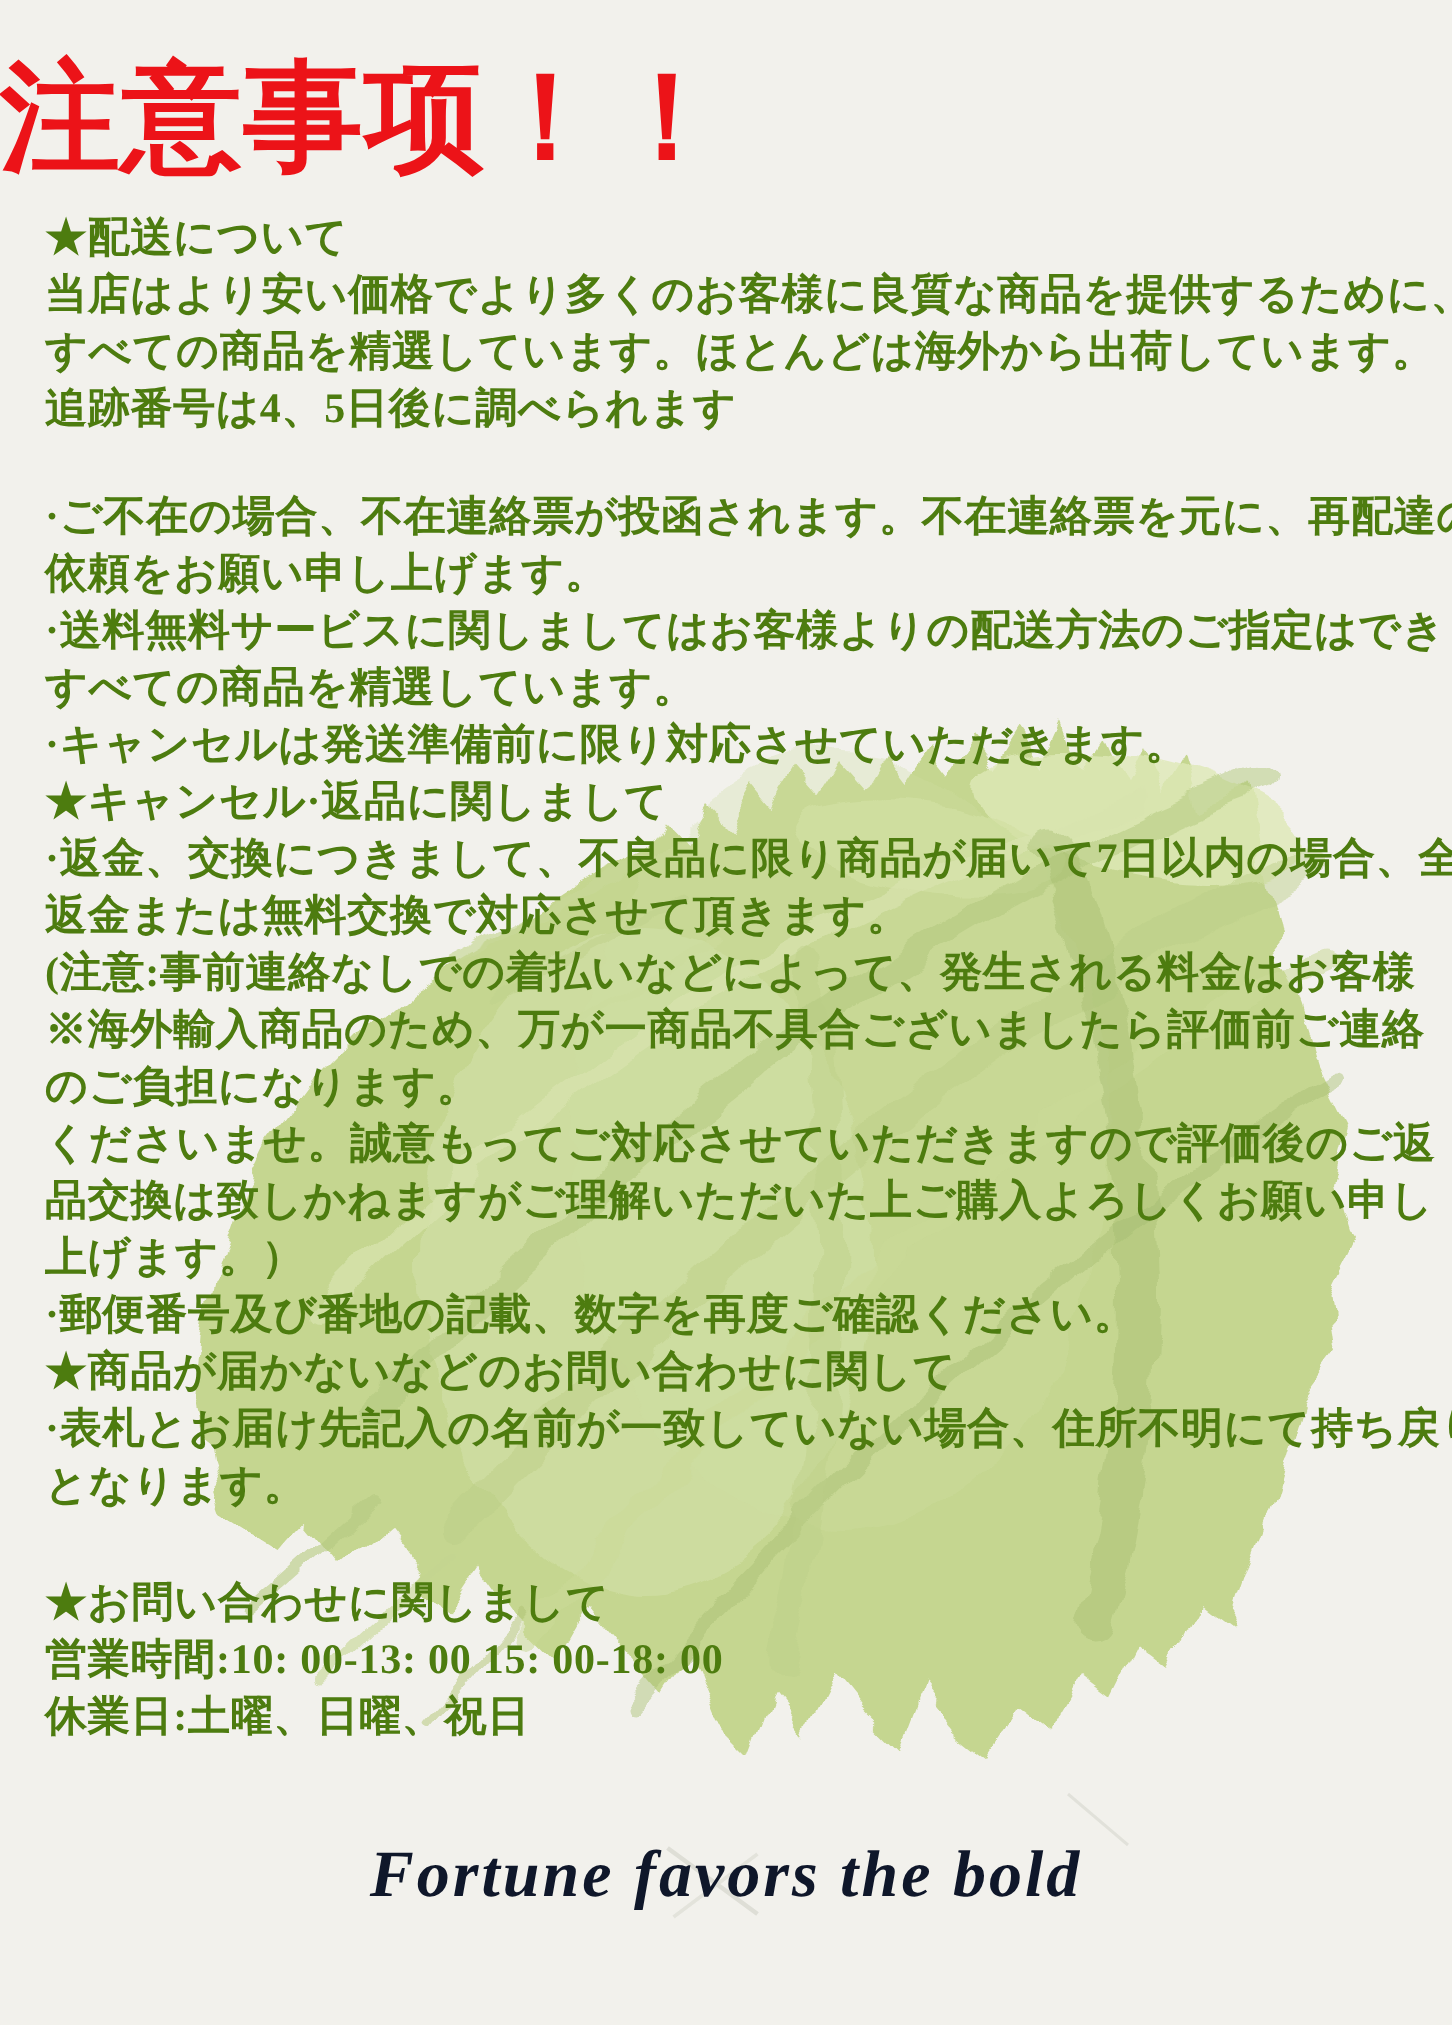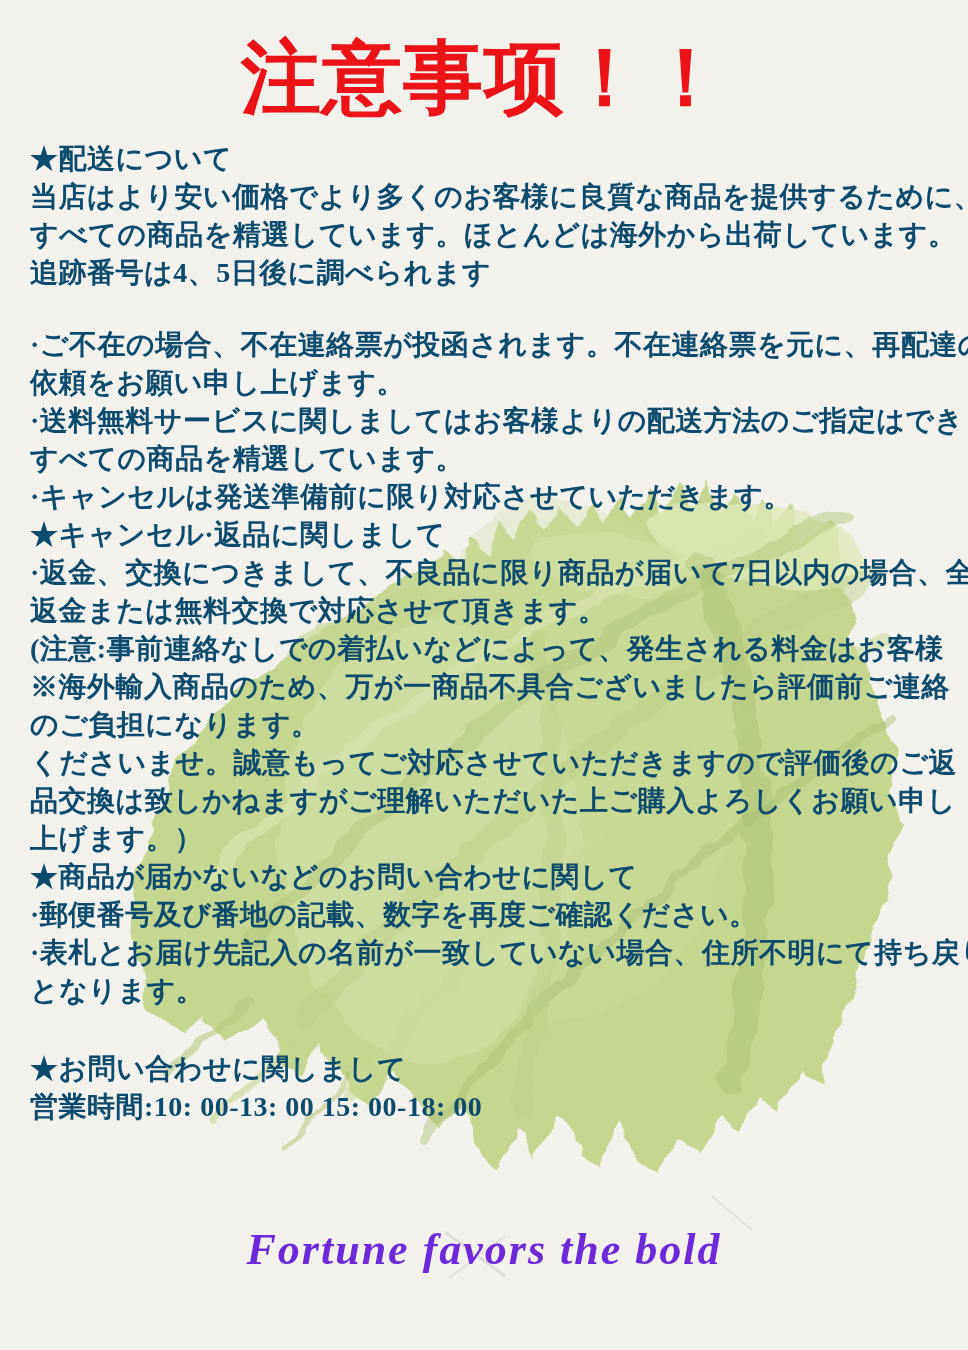--- a/index.html
+++ b/index.html
@@ -8,33 +8,33 @@
     width:968px;height:1350px;
     background:#f2f1ec;
     overflow:hidden;
     font-family:"Liberation Serif","DejaVu Serif",serif;
   }
   .brush-layer{
     position:absolute;left:0;top:0;width:968px;height:1350px;z-index:1;
   }
   .notice-title{
     position:absolute;top:34px;left:0;right:0;z-index:3;
-    text-align:center;
+    text-align:left;
     font-family:"Liberation Sans","DejaVu Sans",sans-serif;
     font-weight:900;
     font-size:80px;line-height:1.1;
     color:#ec1318;
     letter-spacing:1px;
     white-space:nowrap;
   }
   .notice-body{
     position:absolute;top:140px;left:30px;right:18px;z-index:2;
     font-size:28px;
     font-weight:700;
-    color:#0c4a6e;
+    color:#4d7c0f;
   }
   .line{
     height:38px;line-height:38px;
     white-space:nowrap;
     letter-spacing:0.5px;
   }
   .line-gap-a{height:34px;}
   .line-gap-b{height:40px;}
   .email-line{
     font-family:"Liberation Sans","DejaVu Sans",sans-serif;
@@ -42,21 +42,21 @@
     font-size:29px;
     letter-spacing:0.5px;
   }
   .slogan{
     position:absolute;top:1224px;left:0;right:0;z-index:2;
     text-align:center;
     font-family:"Liberation Serif","DejaVu Serif",serif;
     font-style:italic;
     font-weight:700;
     font-size:44px;
-    color:#6d28d9;
+    color:#0f172a;
     letter-spacing:2px;
   }
 </style>
 </head>
 <body>
 
 <div class="page">
 
   <svg class="brush-layer" viewBox="0 0 968 1350" xmlns="http://www.w3.org/2000/svg" aria-hidden="true">
     <defs>
@@ -124,24 +124,25 @@
     <div class="line">·キャンセルは発送準備前に限り対応させていただきます。</div>
     <div class="line">★キャンセル·返品に関しまして</div>
     <div class="line">·返金、交換につきまして、不良品に限り商品が届いて7日以内の場合、全額</div>
     <div class="line">返金または無料交換で対応させて頂きます。</div>
     <div class="line">(注意:事前連絡なしでの着払いなどによって、発生される料金はお客様</div>
     <div class="line">※海外輸入商品のため、万が一商品不具合ございましたら評価前ご連絡</div>
     <div class="line">のご負担になります。</div>
     <div class="line">くださいませ。誠意もってご対応させていただきますので評価後のご返</div>
     <div class="line">品交換は致しかねますがご理解いただいた上ご購入よろしくお願い申し</div>
     <div class="line">上げます。）</div>
+    <div class="line">·郵便番号及び番地の記載、数字を再度ご確認ください。</div>
     <div class="line">★商品が届かないなどのお問い合わせに関して</div>
-    <div class="line">·郵便番号及び番地の記載、数字を再度ご確認ください。</div>
     <div class="line">·表札とお届け先記入の名前が一致していない場合、住所不明にて持ち戻り</div>
     <div class="line">となります。</div>
     <div class="line-gap-b"></div>
     <div class="line">★お問い合わせに関しまして</div>
     <div class="line">営業時間:10: 00-13: 00 15: 00-18: 00</div>
+    <div class="line">休業日:土曜、日曜、祝日</div>
   </div>
 
   <div class="slogan">Fortune favors the bold</div>
 
 </div>
 
 </body></html>

